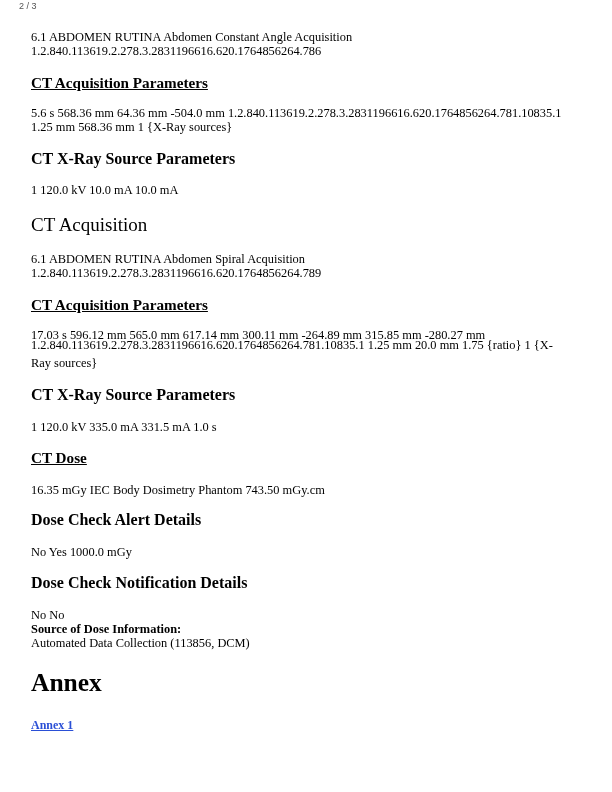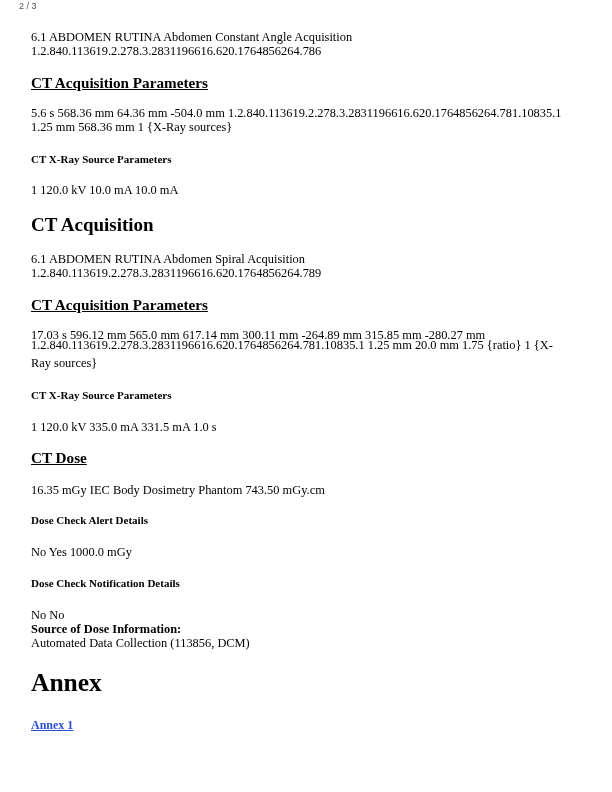--- a/index.html
+++ b/index.html
@@ -9,22 +9,22 @@
       color: #000;
     }
     .page-num {
       position: absolute; left: 19px; top: 1px;
       font-family: Liberation Sans, sans-serif;
       font-size: 9px; color: #555; letter-spacing: 0px;
     }
     .content { position: absolute; left: 31px; top: 30px; width: 560px; }
     p { margin: 0; font-size: 12.4px; line-height: 14px; }
     .h3 { font-weight: bold; font-size: 15.2px; margin: 0; line-height: 18px; text-decoration: underline; }
-    .h4 { font-weight: bold; font-size: 11px; margin: 0; line-height: 14px; }
-    .h2 { font-weight: bold; font-size: 19px; margin: 0; line-height: 22px; }
+    .h4 { font-weight: bold; font-size: 16px; margin: 0; line-height: 14px; }
+    .h2 { font-weight: normal; font-size: 19px; margin: 0; line-height: 22px; }
     .h1 { font-weight: bold; font-size: 25.5px; margin: 0; line-height: 30px; }
     .link-h3 { font-weight: bold; font-size: 12px; line-height: 22px; color: #2a4fd6; text-decoration: underline; }
     .abs { position: absolute; left: 0; white-space: nowrap; }
   </style>
 </head>
 <body>
 
 <div class="page-num">2 / 3</div>
 
 <div class="content">

